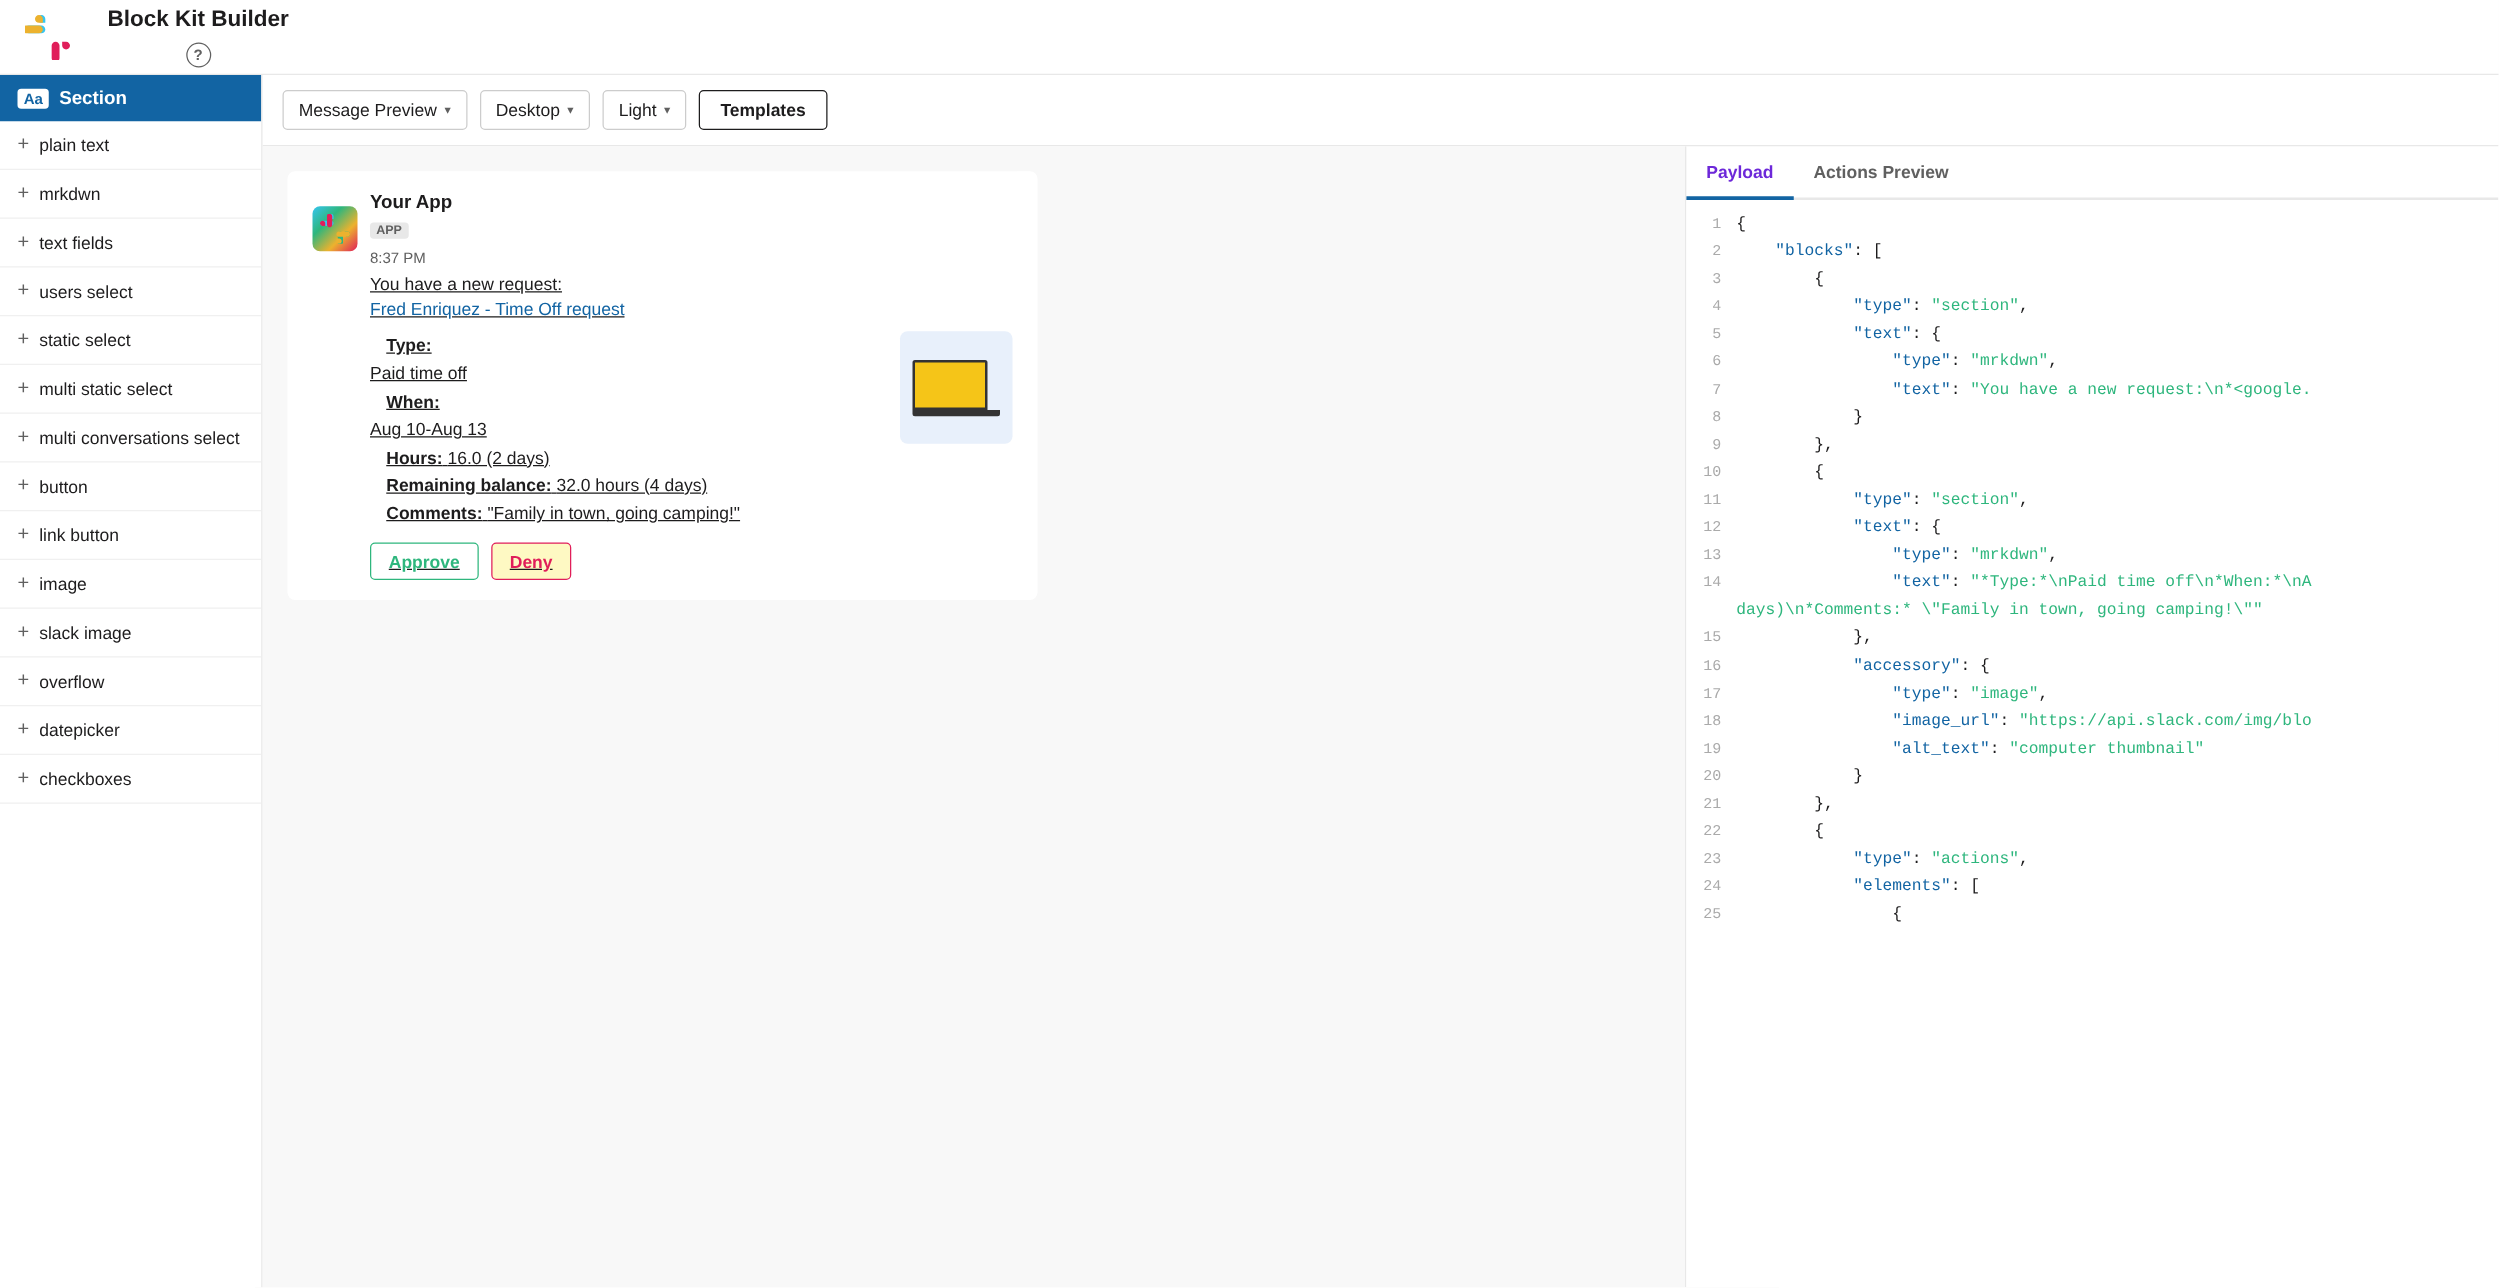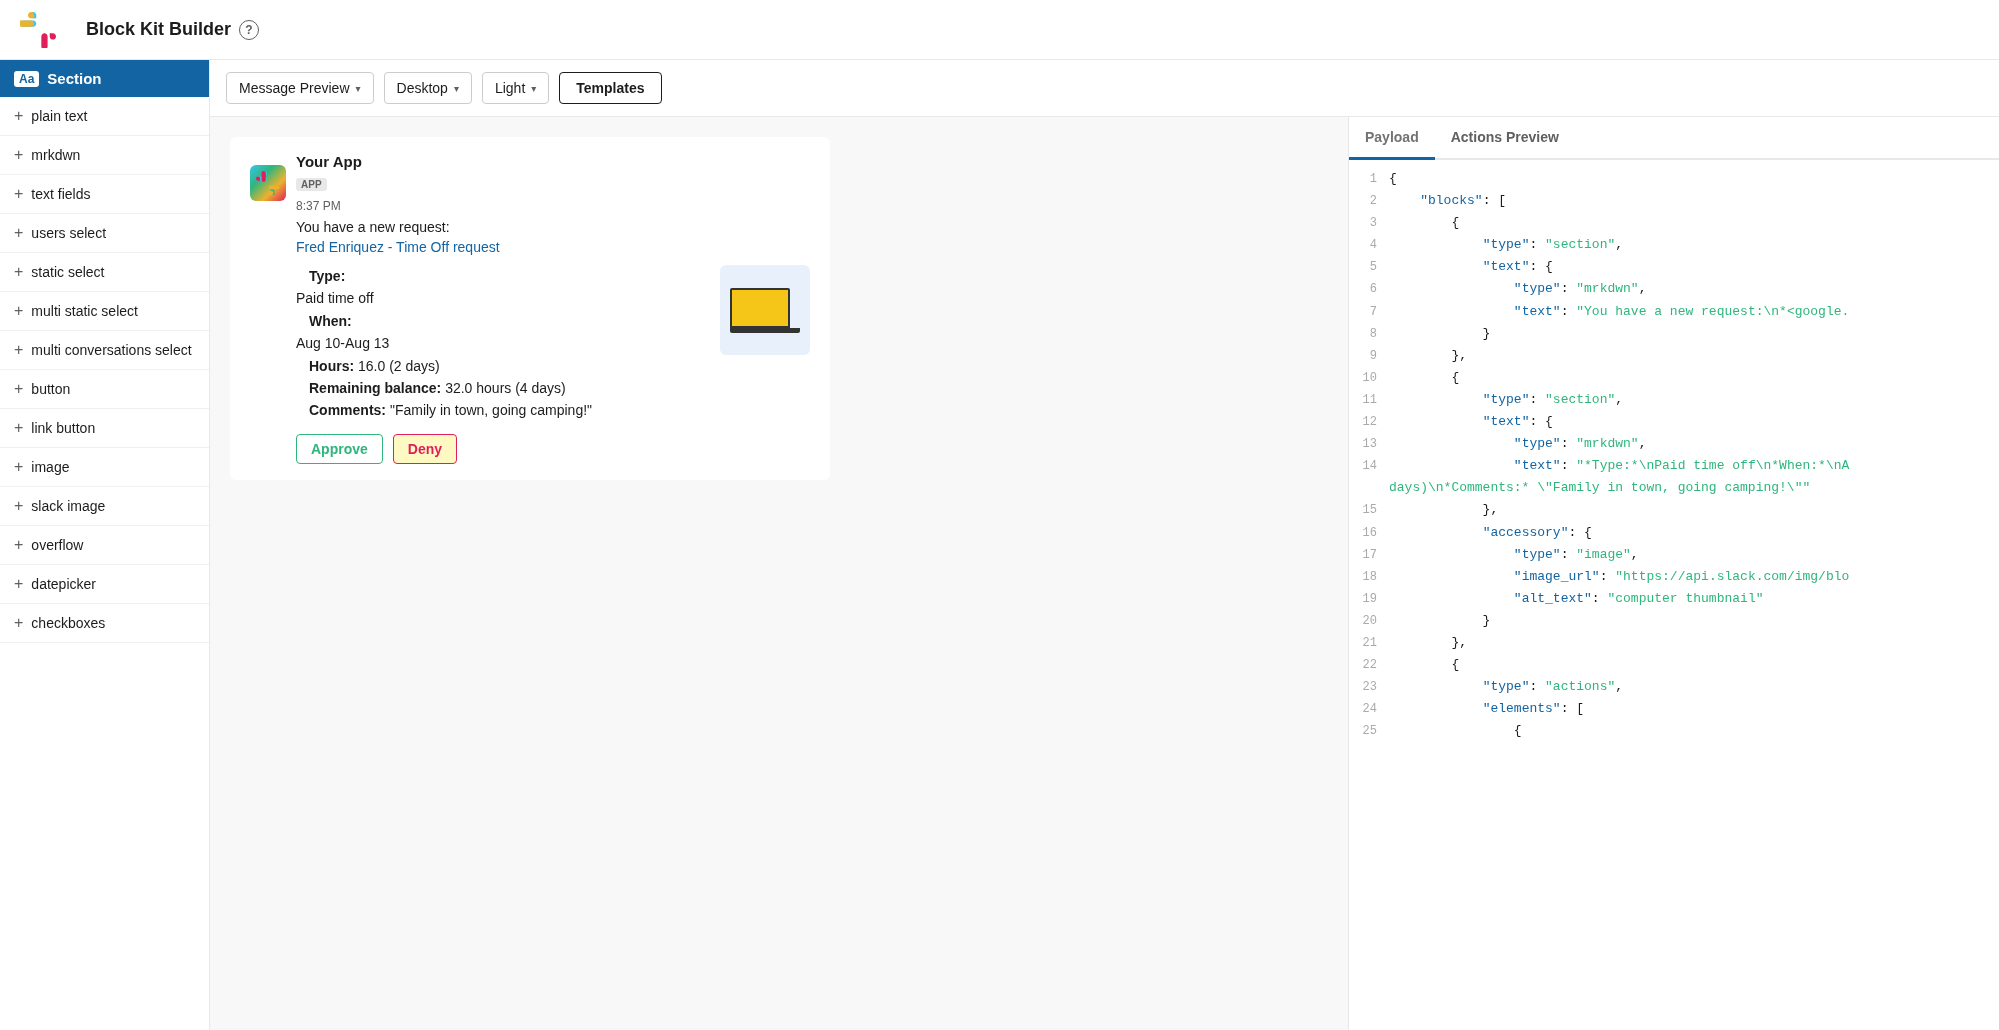--- a/index.html
+++ b/index.html
@@ -2,21 +2,21 @@
 <html><head>
   <meta charset="utf-8">
   <style>
     * { box-sizing: border-box; margin: 0; padding: 0; }
     body { font-family: -apple-system, BlinkMacSystemFont, 'Segoe UI', sans-serif; font-size: 14px; color: #1d1c1d; background: #fff; display: flex; flex-direction: column; height: 100vh; overflow: hidden; }
 
     
     .topbar { display: flex; align-items: center; padding: 0 20px; height: 60px; border-bottom: 1px solid #e8e8e8; flex-shrink: 0; }
     .slack-logo { display: flex; align-items: center; margin-right: 20px; }
     .slack-logo-icon { width: 36px; height: 36px; margin-right: 10px; }
-    .app-title { font-size: 18px; font-weight: 600; color: #1d1c1d; display: flex; align-items: center; gap: 8px; }
+    .app-title { font-size: 18px; font-weight: 600; color: #1d1c1d; display: flex; align-items: center; gap: 8px; flex-direction: column; }
     .help-icon { width: 20px; height: 20px; border-radius: 50%; border: 1.5px solid #606060; display: inline-flex; align-items: center; justify-content: center; font-size: 12px; color: #606060; cursor: pointer; }
 
     
     .main-layout { display: flex; flex: 1; overflow: hidden; }
 
     
     .sidebar { width: 210px; border-right: 1px solid #e8e8e8; overflow-y: auto; flex-shrink: 0; }
     .sidebar-section-header { background: #1264a3; color: #fff; padding: 10px 14px; font-size: 15px; font-weight: 700; display: flex; align-items: center; gap: 8px; text-align: right; }
     .sidebar-section-header .aa-badge { background: #fff; color: #1264a3; border-radius: 3px; font-size: 12px; font-weight: 800; padding: 1px 5px; }
     .sidebar-item { display: flex; align-items: center; gap: 8px; padding: 10px 14px; cursor: pointer; color: #1d1c1d; font-size: 14px; border-bottom: 1px solid #f0f0f0; }
@@ -36,39 +36,39 @@
 
     
     .preview-area { flex: 1; overflow-y: auto; padding: 20px; background: #f8f8f8; border-right: 1px solid #e8e8e8; }
     .message-card { background: #fff; border-radius: 6px; padding: 16px 20px; max-width: 600px; }
     .message-header { display: flex; align-items: center; gap: 10px; margin-bottom: 6px; }
     .app-avatar { width: 36px; height: 36px; background: linear-gradient(135deg, #36c5f0, #2eb67d, #ecb22e, #e01e5a); border-radius: 6px; display: flex; align-items: center; justify-content: center; font-size: 18px; flex-shrink: 0; }
     .message-meta { display: flex; align-items: baseline; gap: 8px; flex-direction: column; }
     .sender-name { font-weight: 900; font-size: 15px; }
     .app-badge { background: #e8e8e8; color: #606060; font-size: 10px; font-weight: 600; padding: 1px 5px; border-radius: 3px; text-transform: uppercase; }
     .timestamp { color: #606060; font-size: 12px; }
-    .message-body { margin-left: 46px; }
+    .message-body { margin-left: 46px; text-decoration: underline; }
     .message-intro { margin-bottom: 4px; color: #1d1c1d; font-size: 14px; }
     .message-link { color: #1264a3; text-decoration: none; font-size: 14px; font-weight: 500; cursor: pointer; }
     .message-section { display: flex; justify-content: space-between; align-items: flex-start; margin: 10px 0; }
     .message-text { flex: 1; font-size: 14px; line-height: 1.6; }
     .message-text strong { font-weight: 700; margin-left: 13px; }
     .accessory-image { width: 90px; height: 90px; background: #e8f0fb; border-radius: 6px; display: flex; align-items: center; justify-content: center; flex-shrink: 0; margin-left: 12px; }
     .laptop-icon { position: relative; }
     .laptop-screen { width: 60px; height: 40px; background: #f5c518; border-radius: 2px 2px 0 0; border: 2px solid #333; }
     .laptop-base { width: 70px; height: 5px; background: #333; border-radius: 0 0 2px 2px; }
     .actions-row { display: flex; gap: 10px; margin-top: 12px; }
     .action-btn-approve { border: 1.5px solid #2eb67d; color: #2eb67d; background: #fff; border-radius: 4px; padding: 6px 14px; font-size: 14px; font-weight: 600; cursor: pointer; }
     .action-btn-deny { border: 1.5px solid #e01e5a; color: #e01e5a; background: #fef9c3; border-radius: 4px; padding: 6px 14px; font-size: 14px; font-weight: 600; cursor: pointer; }
 
     
     .json-panel { width: 650px; display: flex; flex-direction: column; overflow: hidden; }
     .json-tabs { display: flex; border-bottom: 2px solid #e8e8e8; flex-shrink: 0; }
     .json-tab { padding: 12px 16px; cursor: pointer; font-size: 14px; font-weight: 600; color: #606060; border-bottom: 3px solid transparent; margin-bottom: -2px; }
-    .json-tab.active { color: #737373; border-bottom-color: #1264a3; }
+    .json-tab.active { color: #6d28d9; border-bottom-color: #1264a3; }
     .json-content { flex: 1; overflow-y: auto; background: #fff; padding: 0; }
     .code-block { font-family: 'Courier New', Courier, monospace; font-size: 13px; line-height: 1.7; padding: 8px 0; }
     .code-line { display: flex; padding: 0 8px; }
     .line-num { width: 32px; color: #aaa; text-align: right; padding-right: 12px; flex-shrink: 0; user-select: none; font-size: 12px; padding-top: 1px; }
     .code-text { color: #1d1c1d; white-space: pre; }
     .json-key { color: #1264a3; }
     .json-str { color: #2eb67d; }
     .json-punct { color: #1d1c1d; }
   </style>
 </head>

